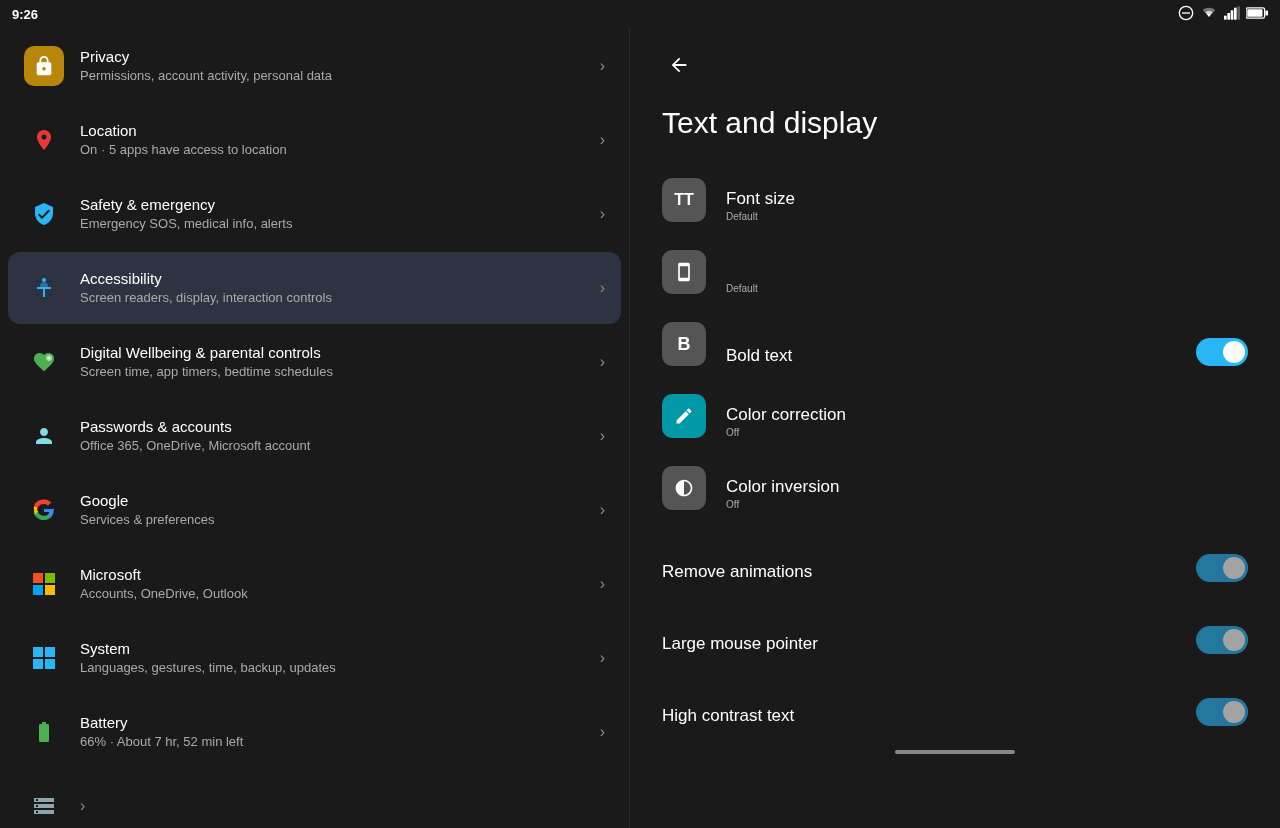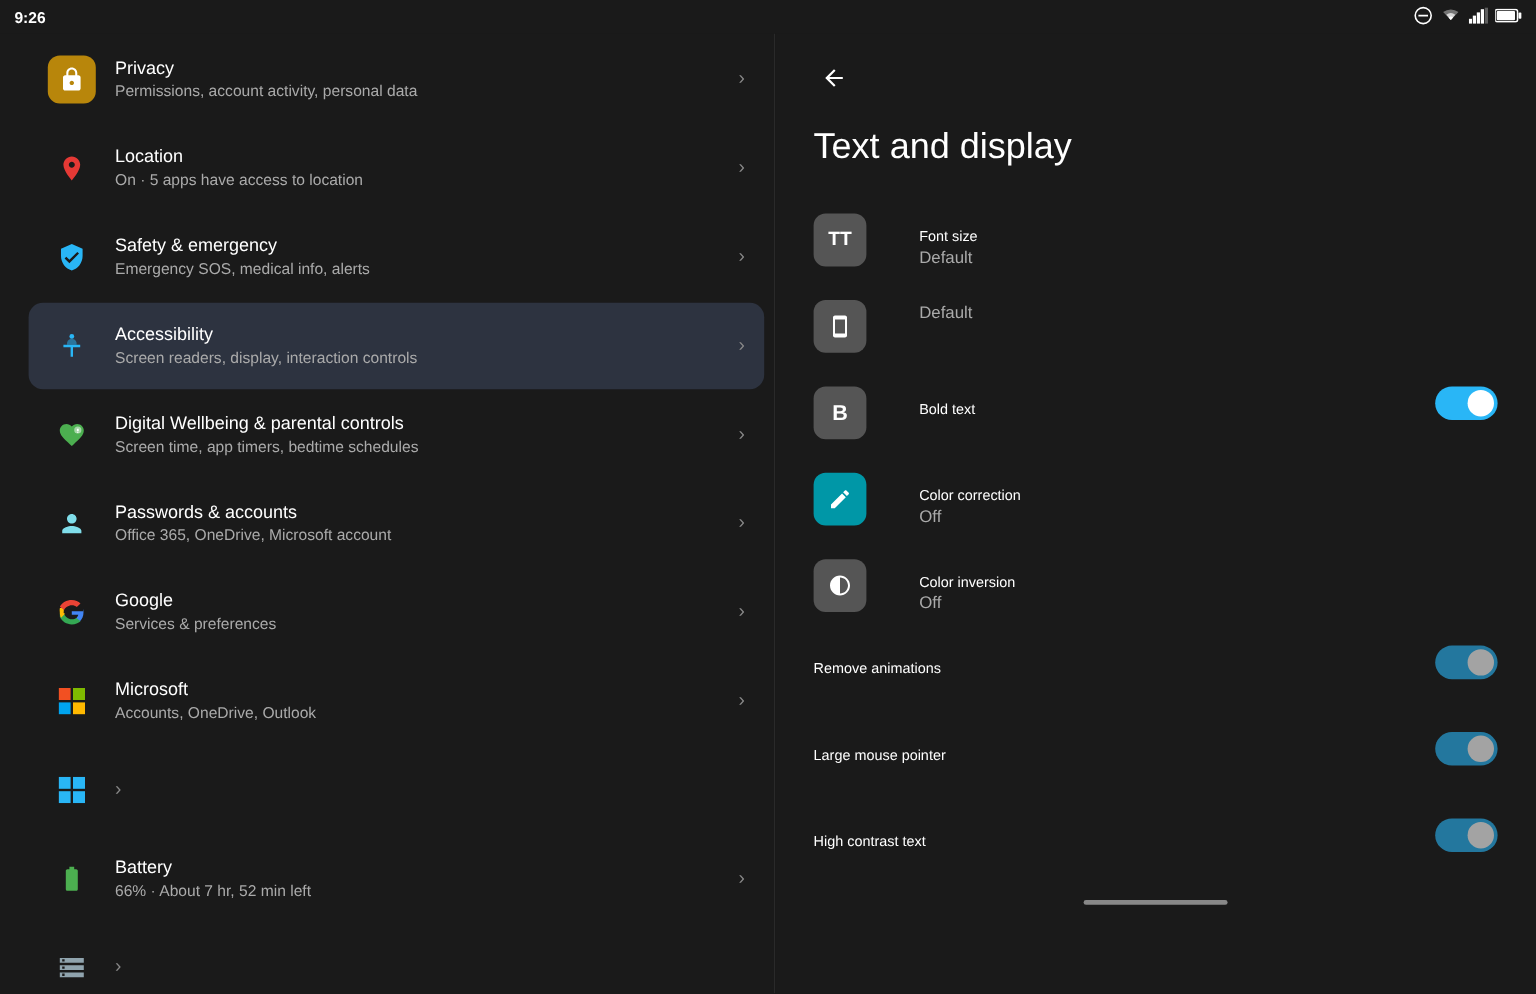--- a/index.html
+++ b/index.html
@@ -37,21 +37,20 @@
     .status-icon {
       font-size: 13px;
       color: #fff;
     }
 
     
     .main-container {
       display: flex;
       flex: 1;
       overflow: hidden;
-      padding-left: 16px;
     }
 
     
     .left-panel {
       width: 630px;
       background: #1a1a1a;
       overflow-y: auto;
       border-right: 1px solid #2a2a2a;
       flex-shrink: 0;
     }
@@ -130,52 +129,50 @@
 
     .right-title {
       padding: 8px 32px 24px 32px;
       font-size: 30px;
       font-weight: 400;
       color: #ffffff;
     }
 
     .display-item {
       display: flex;
-      align-items: flex-start;
+      align-items: flex-end;
       padding: 14px 32px;
       cursor: pointer;
       min-height: 72px;
-      gap: 24px;
     }
 
     .display-icon-wrap {
       width: 44px;
       height: 44px;
       border-radius: 10px;
       display: flex;
       align-items: center;
       justify-content: center;
       flex-shrink: 0;
       margin-right: 20px;
       font-size: 20px;
       font-weight: bold;
       color: #fff;
     }
     .di-gray { background: #555; }
     .di-cyan { background: #0097a7; }
 
     .display-text { flex: 1; }
     .display-title {
-      font-size: 12px;
+      font-size: 17px;
       font-weight: 400;
       color: #ffffff;
-      margin-top: 12px;
     }
     .display-value {
-      font-size: 14px;
+      font-size: 10px;
       color: #aaaaaa;
       margin-top: 2px;
     }
 
     
     .toggle-switch {
       width: 52px;
       height: 28px;
       border-radius: 14px;
       position: relative;
@@ -374,20 +371,24 @@
 
     <div class="settings-item">
       <div class="settings-icon-wrap" style="background:transparent;">
         <svg width="22" height="22" viewBox="0 0 22 22">
           <rect x="0" y="0" width="10" height="10" fill="#29b6f6"></rect>
           <rect x="12" y="0" width="10" height="10" fill="#29b6f6"></rect>
           <rect x="0" y="12" width="10" height="10" fill="#29b6f6"></rect>
           <rect x="12" y="12" width="10" height="10" fill="#29b6f6"></rect>
         </svg>
       </div>
+      <div class="settings-text">
+        <div class="settings-title">System</div>
+        <div class="settings-subtitle">Languages, gestures, time, backup, updates</div>
+      </div>
       <span class="chevron">›</span>
     </div>
 
     <div class="settings-item">
       <div class="settings-icon-wrap" style="background:transparent;">
         <svg width="24" height="24" viewBox="0 0 24 24" fill="#4caf50">
             <path d="M15.67 4H14V2h-4v2H8.33C7.6 4 7 4.6 7 5.33v15.33C7 21.4 7.6 22 8.33 22h7.33C16.4 22 17 21.4 17 20.67V5.33C17 4.6 16.4 4 15.67 4z"></path>
           </svg>
       </div>
       <div class="settings-text">

